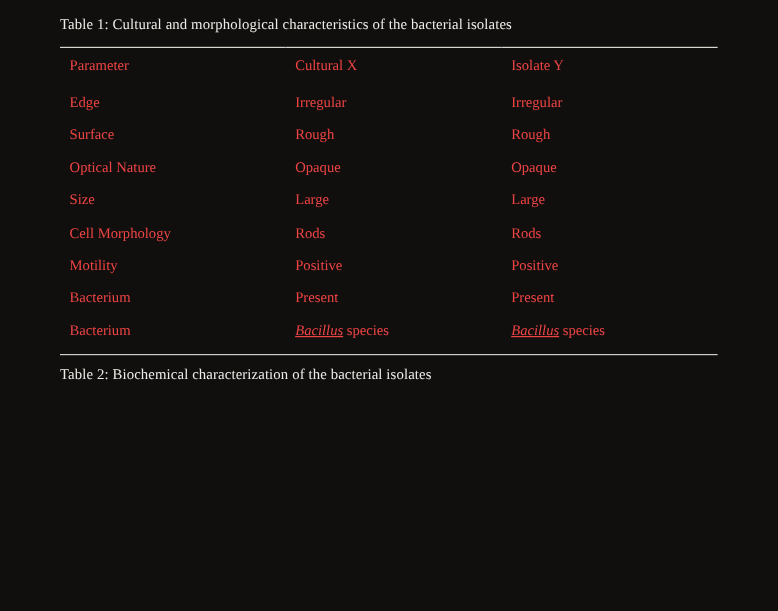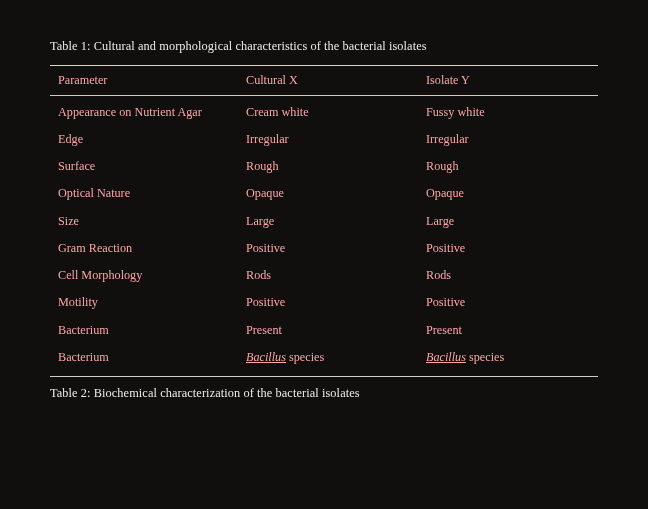--- a/index.html
+++ b/index.html
@@ -12,21 +12,21 @@
     background: #100f0e;
     color: #e9e6e1;
     font-family: "Liberation Serif", serif;
     overflow: hidden;
   }
   .page {
     position: relative;
     width: 648px;
     height: 509px;
     box-sizing: border-box;
-    padding: 38px 50px 0 50px;
+    padding: 12px 50px 0 50px;
   }
   .caption {
     font-size: 12.3px;
     line-height: 1.35;
     color: #efece7;
     letter-spacing: 0.1px;
   }
   .caption-top {
     margin-bottom: 10px;
   }
@@ -38,21 +38,21 @@
   table.data col.c1 { width: 188px; }
   table.data col.c2 { width: 180px; }
   table.data col.c3 { width: 180px; }
 
   table.data th,
   table.data td {
     text-align: left;
     font-weight: normal;
     font-size: 12.2px;
     line-height: 1.33;
-    color: #fca5a5;
+    color: #ef4444;
     vertical-align: top;
     padding: 5px 4px 6px 8px;
   }
   table.data thead th {
     padding-top: 6px;
     padding-bottom: 7px;
   }
   .rule-top td, .rule-top th {
     border-top: 1.4px solid #d8d5cf;
   }
@@ -93,49 +93,39 @@
         <col class="c3">
     </colgroup>
     <thead>
       <tr class="rule-top">
         <th>Parameter</th>
         <th>Cultural X</th>
         <th>Isolate Y</th>
       </tr>
     </thead>
     <tbody>
-      <tr class="rule-mid">
-        <td>Appearance on Nutrient Agar</td>
-        <td>Cream white</td>
-        <td>Fussy white</td>
-      </tr>
       <tr>
         <td>Edge</td>
         <td>Irregular</td>
         <td>Irregular</td>
       </tr>
       <tr>
         <td>Surface</td>
         <td>Rough</td>
         <td>Rough</td>
       </tr>
       <tr>
         <td>Optical Nature</td>
         <td>Opaque</td>
         <td>Opaque</td>
       </tr>
       <tr>
         <td>Size</td>
         <td>Large</td>
         <td>Large</td>
-      </tr>
-      <tr>
-        <td>Gram Reaction</td>
-        <td>Positive</td>
-        <td>Positive</td>
       </tr>
       <tr>
         <td>Cell Morphology</td>
         <td>Rods</td>
         <td>Rods</td>
       </tr>
       <tr>
         <td>Motility</td>
         <td>Positive</td>
         <td>Positive</td>

